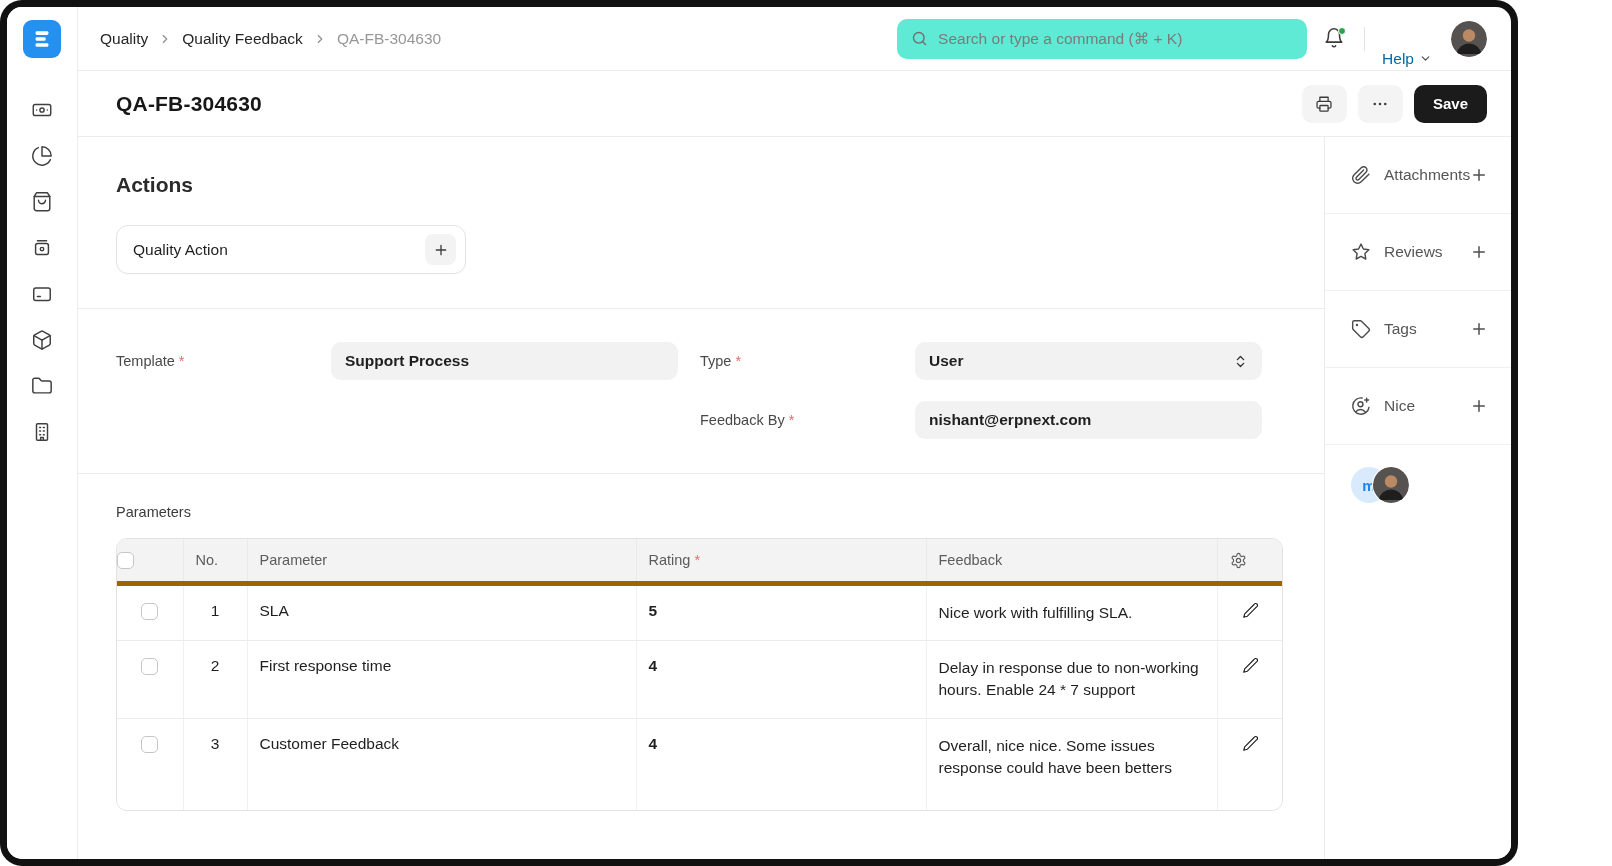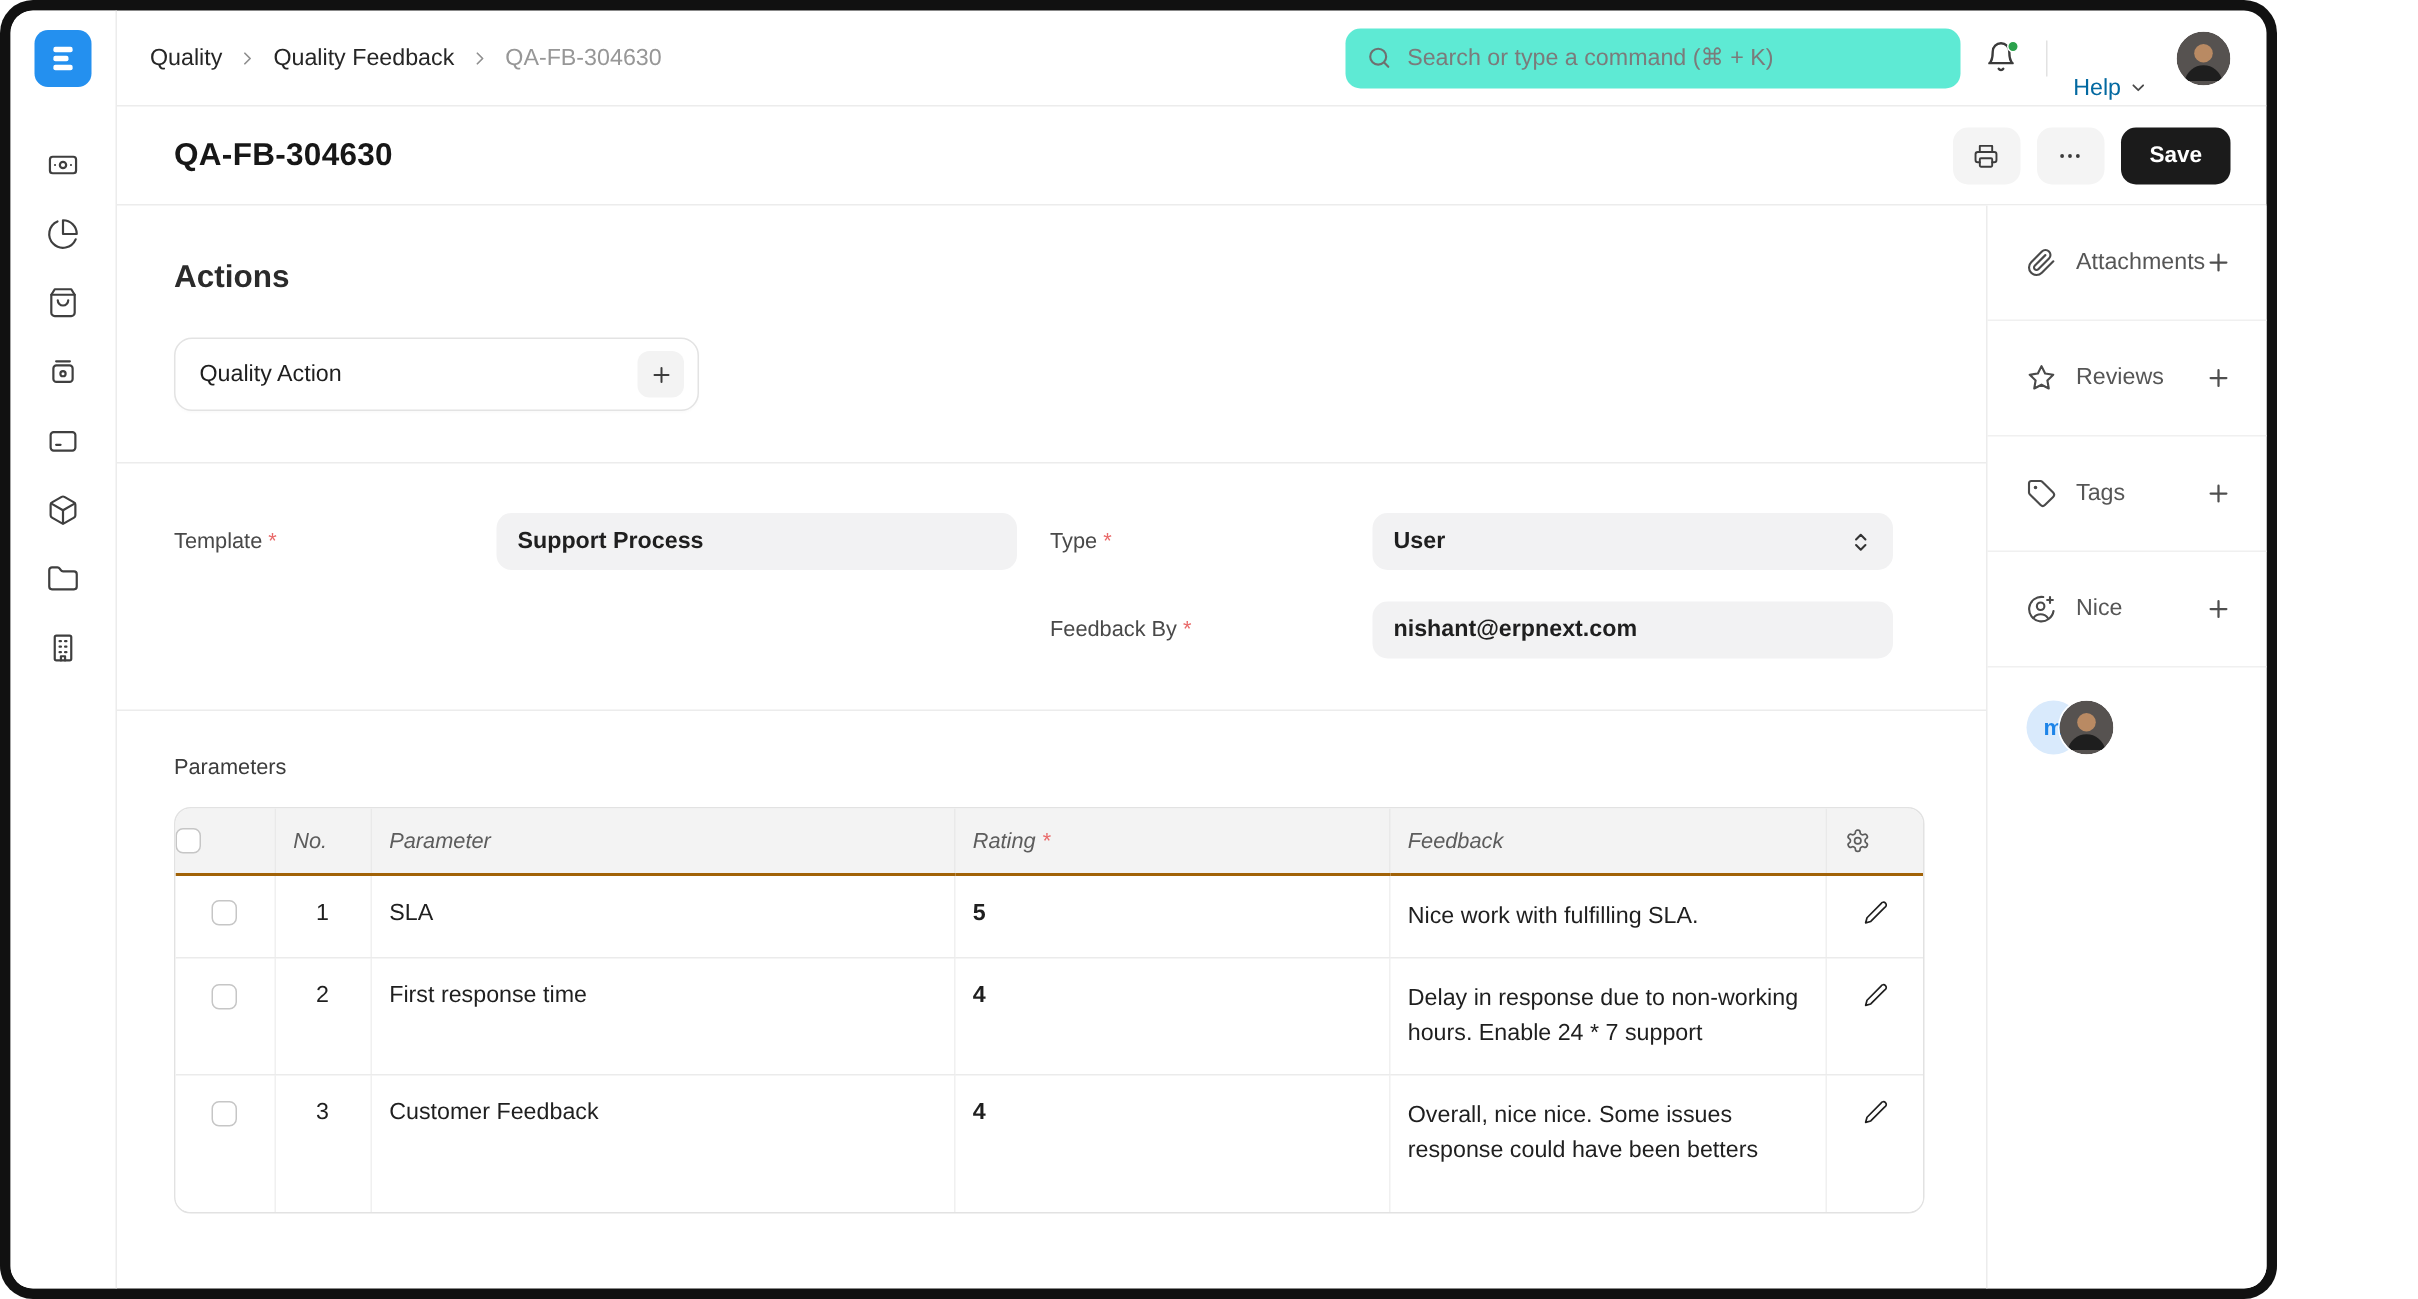--- a/index.html
+++ b/index.html
@@ -62,21 +62,21 @@
   .req { color:#E96A6A; margin-left:4px; }
   .field-input { width:347px; height:38px; border-radius:10px; background:#F2F2F3; display:flex; align-items:center; padding:0 14px; font-size:15.5px; font-weight:600; color:#1F1F1F; cursor:text; }
   .field-input.select { cursor:pointer; }
   .select-caret { margin-left:auto; color:#333; display:flex; }
   .select-caret svg { width:15px; height:15px; }
 
   .params-sec { padding-top:30px; border-bottom:none; }
   .params-heading { font-size:14.5px; color:#3C3C3C; font-weight:400; }
   .grid-wrap { margin-top:18px; width:1167px; border:1px solid #E2E2E2; border-radius:11px; overflow:hidden; background:#fff; }
   table.grid { border-collapse:collapse; width:100%; table-layout:fixed; }
-  .grid th { background:#F3F3F3; height:44px; font-size:14.5px; font-weight:400; color:#5C5C5C; text-align:left; padding:0 12px; border-bottom:2px solid #a16207; border-right:1px solid #E9E9E9;font-style:italic; }
+  .grid th { background:#F3F3F3; height:44px; font-size:14.5px; font-weight:400; color:#5C5C5C; text-align:left; padding:0 12px; border-bottom:5px solid #a16207; border-right:1px solid #E9E9E9; }
   .grid th:last-child { border-right:none; }
   .grid td { padding:16px 12px; vertical-align:top; font-size:15.5px; color:#1F1F1F; border-bottom:1px solid #EBEBEB; border-right:1px solid #F0F0F0; background:#fff; }
   .grid td:last-child { border-right:none; }
   .grid tr:last-child td { border-bottom:none; padding-bottom:30px; }
   .col-check { text-align:center; }
   th.col-check { padding:0; }
   .col-no { text-align:center; color:#2b2b2b; }
   .cell-rating { font-weight:600; }
   .cell-feedback { line-height:1.45; color:#262626; }
   .checkbox { display:inline-block; width:17px; height:17px; border:1.5px solid #C6C6C6; border-radius:5px; background:#fff; cursor:pointer; vertical-align:middle; }

